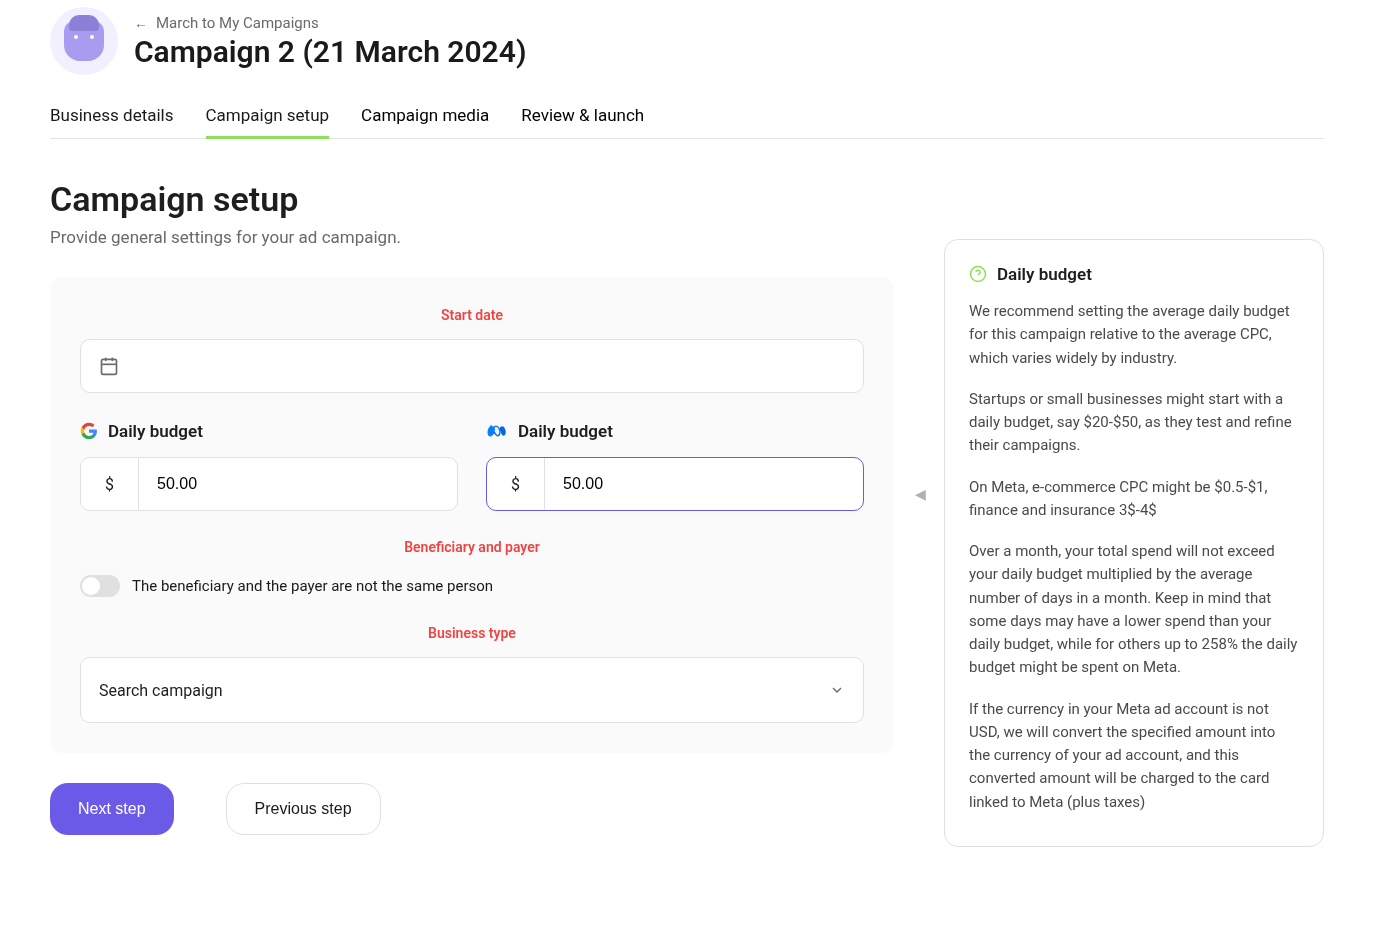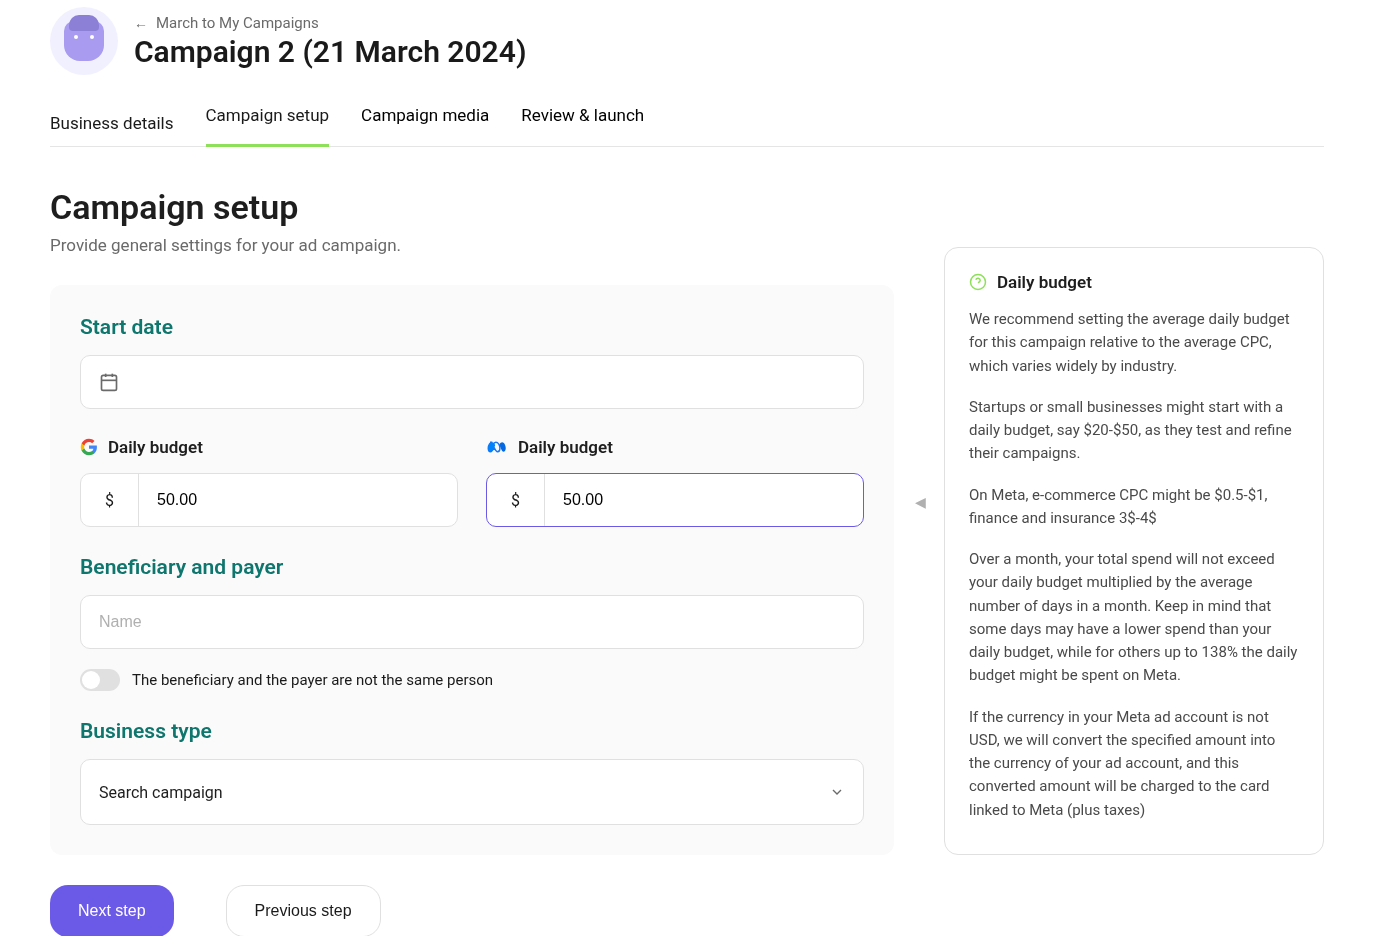--- a/index.html
+++ b/index.html
@@ -89,21 +89,20 @@
     .tab {
       font-size: 17px;
       color: #000000;
       cursor: pointer;
       padding-bottom: 14px;
       margin-bottom: -15px;
       position: relative;
     }
     .tab.dark {
       color: #1a1a1a;
-      margin-top: 8px;
     }
     .tab.active {
       color: #1a1a1a;
     }
     .tab.active::after {
       content: '';
       position: absolute;
       bottom: 0;
       left: 0;
       right: 0;
@@ -129,24 +128,25 @@
       font-size: 17px;
       color: #6a6a6a;
       margin-bottom: 30px;
     }
     .form-card {
       background: #fafafa;
       border-radius: 12px;
       padding: 30px;
     }
     .field-label {
-      font-size: 21px;
+      font-size: 14px;
       font-weight: 600;
       margin-bottom: 16px;
-      color: #0f766e;
+      color: #ef4444;
+      text-align: center;
     }
     .input-wrapper {
       background: #ffffff;
       border: 1px solid #e0e0e0;
       border-radius: 10px;
       display: flex;
       align-items: center;
       padding: 0 18px;
       height: 54px;
     }
@@ -396,23 +396,20 @@
           </div>
           <div class="currency-input focused">
             <div class="currency-prefix">$</div>
             <input type="text" value="50.00" style="">
           </div>
         </div>
       </div>
 
       <div class="section">
         <div class="field-label">Beneficiary and payer</div>
-        <div class="input-wrapper">
-          <input type="text" placeholder="Name" style="">
-        </div>
         <div class="toggle-row">
           <div class="toggle"></div>
           <span class="toggle-label">The beneficiary and the payer are not the same person</span>
         </div>
       </div>
 
       <div class="section">
         <div class="field-label">Business type</div>
         <div class="select-wrapper">
           <span class="select-value">Search campaign</span>
@@ -436,17 +433,17 @@
         <circle cx="12" cy="12" r="10"></circle>
         <path d="M9.09 9a3 3 0 0 1 5.83 1c0 2-3 3-3 3"></path>
         <line x1="12" y1="17" x2="12.01" y2="17"></line>
       </svg>
       <span class="info-title">Daily budget</span>
     </div>
     <div class="info-body">
       <p>We recommend setting the average daily budget for this campaign relative to the average CPC, which varies widely by industry.</p>
       <p>Startups or small businesses might start with a daily budget, say $20-$50, as they test and refine their campaigns.</p>
       <p>On Meta, e-commerce CPC might be $0.5-$1, finance and insurance 3$-4$</p>
-      <p>Over a month, your total spend will not exceed your daily budget multiplied by the average number of days in a month. Keep in mind that some days may have a lower spend than your daily budget, while for others up to 138% the daily budget might be spent on Meta.</p>
+      <p>Over a month, your total spend will not exceed your daily budget multiplied by the average number of days in a month. Keep in mind that some days may have a lower spend than your daily budget, while for others up to 258% the daily budget might be spent on Meta.</p>
       <p>If the currency in your Meta ad account is not USD, we will convert the specified amount into the currency of your ad account, and this converted amount will be charged to the card linked to Meta (plus taxes)</p>
     </div>
   </div>
 </div>
 
 </body></html>

